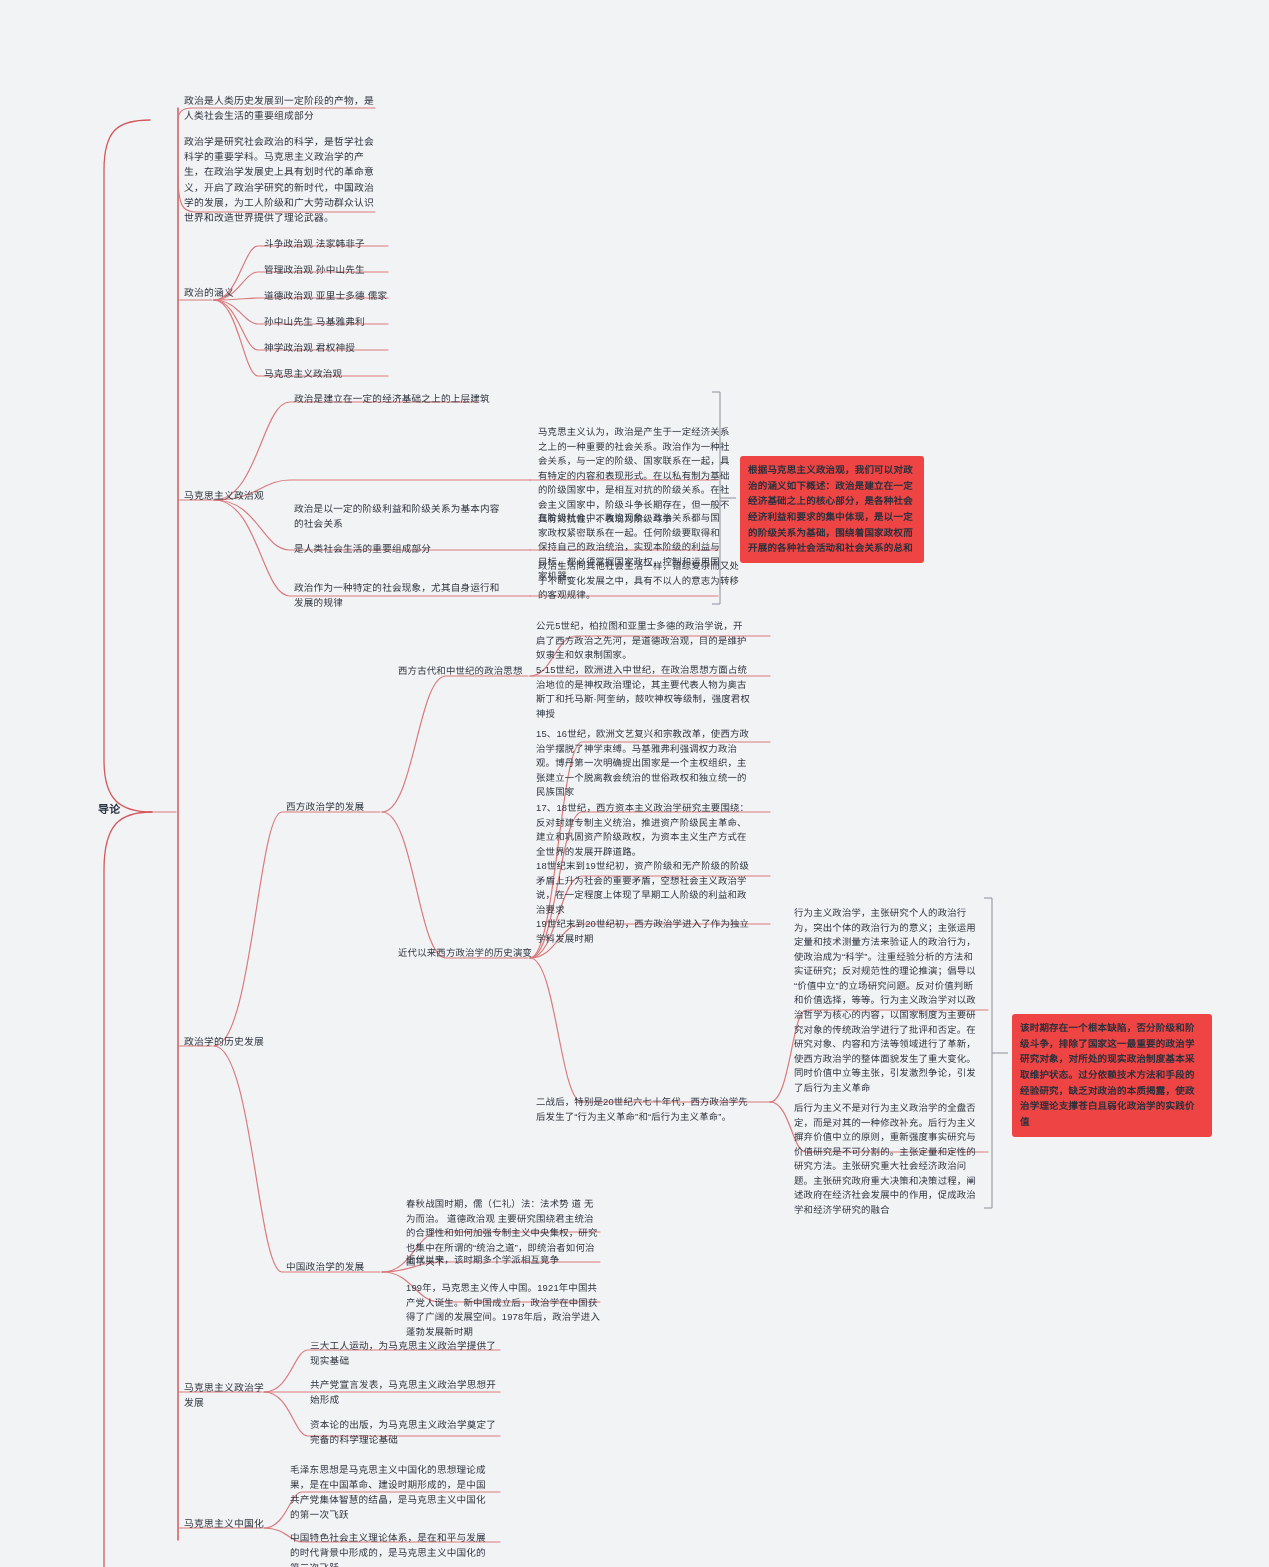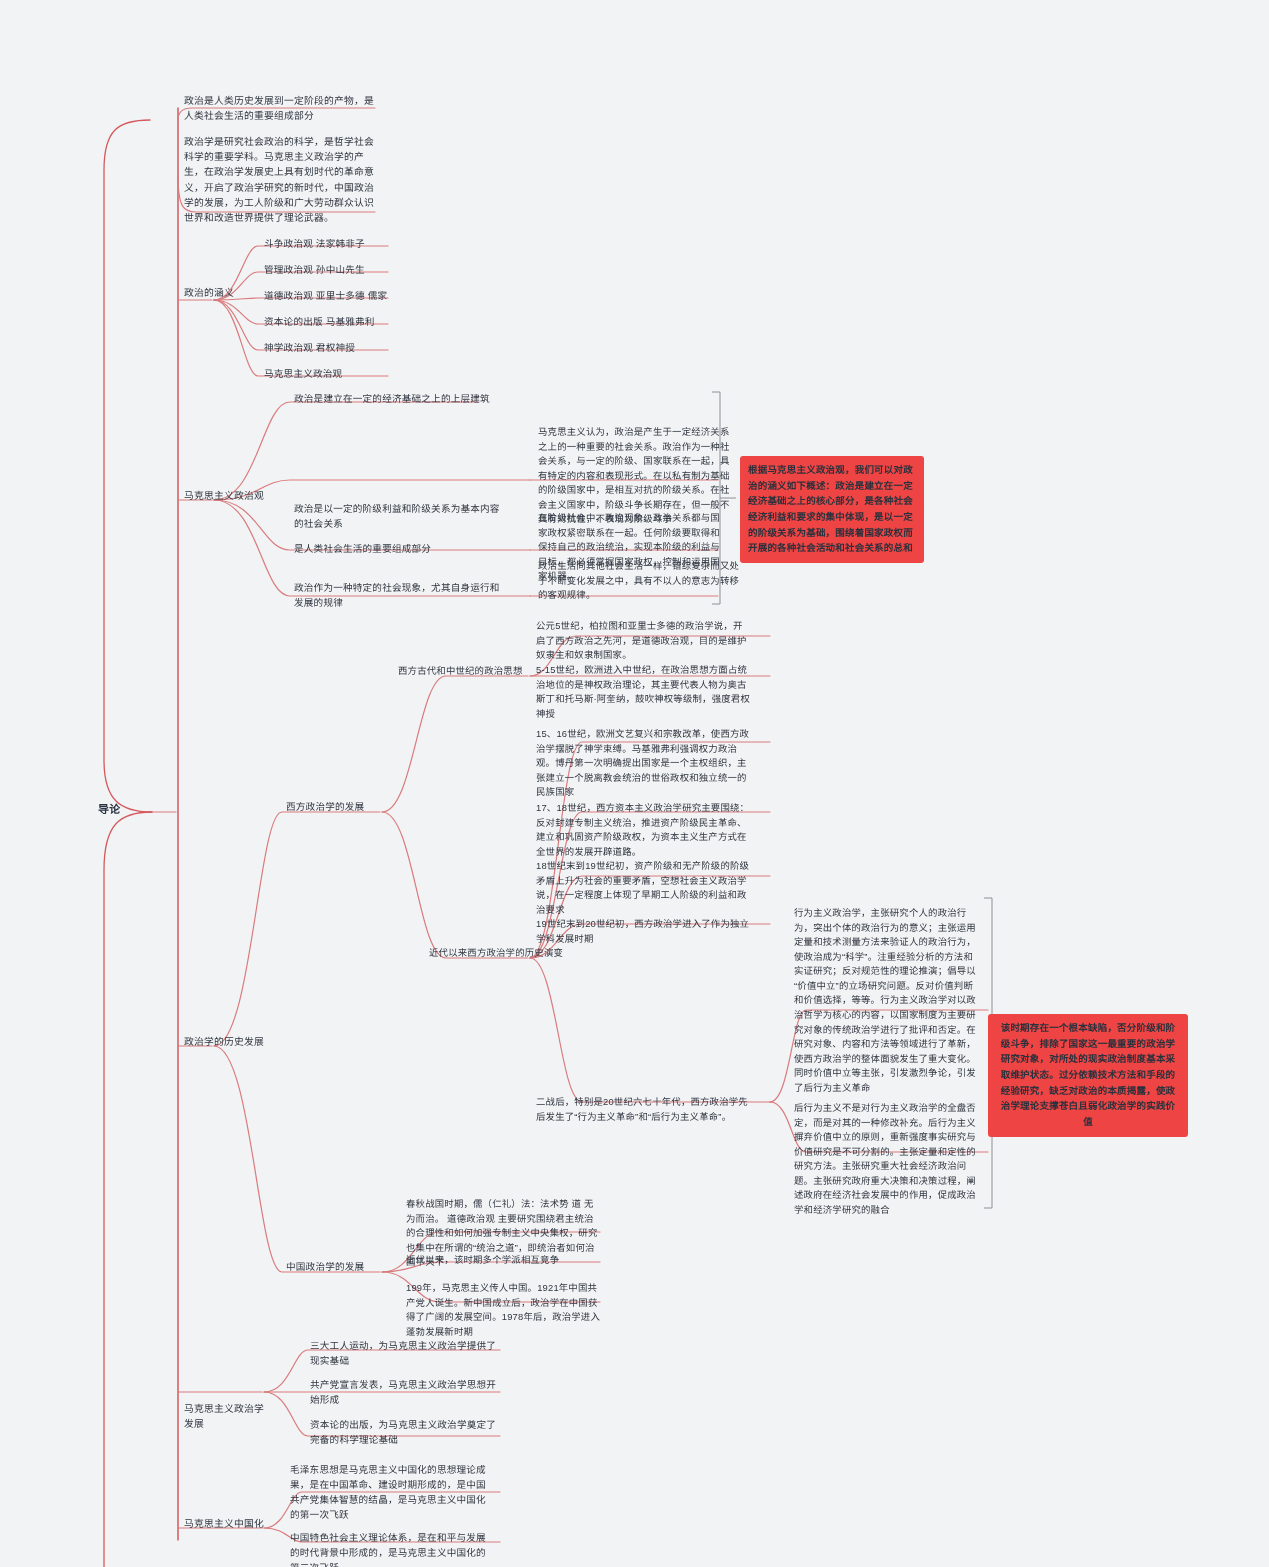--- a/index.html
+++ b/index.html
@@ -131,21 +131,21 @@
 
   <div class="node root" style="left:96px;top:800px;width:60px;">导论</div>
 
   <div class="node lvl1" style="left:182px;top:92px;width:200px;">政治是人类历史发展到一定阶段的产物，是人类社会生活的重要组成部分</div>
   <div class="node lvl1" style="left:182px;top:133px;width:200px;">政治学是研究社会政治的科学，是哲学社会科学的重要学科。马克思主义政治学的产生，在政治学发展史上具有划时代的革命意义，开启了政治学研究的新时代，中国政治学的发展，为工人阶级和广大劳动群众认识世界和改造世界提供了理论武器。</div>
 
   <div class="node lvl1" style="left:182px;top:284px;width:90px;">政治的涵义</div>
   <div class="node lvl2" style="left:262px;top:236px;width:200px;">斗争政治观 法家韩非子</div>
   <div class="node lvl2" style="left:262px;top:262px;width:200px;">管理政治观 孙中山先生</div>
   <div class="node lvl2" style="left:262px;top:288px;width:210px;">道德政治观 亚里士多德 儒家</div>
-  <div class="node lvl2" style="left:262px;top:314px;width:200px;">资本论的出版 马基雅弗利</div>
+  <div class="node lvl2" style="left:262px;top:314px;width:200px;">孙中山先生 马基雅弗利</div>
   <div class="node lvl2" style="left:262px;top:340px;width:200px;">神学政治观 君权神授</div>
   <div class="node lvl2" style="left:262px;top:366px;width:200px;">马克思主义政治观</div>
 
   <div class="node lvl1" style="left:182px;top:487px;width:110px;">马克思主义政治观</div>
 
   <div class="node lvl2" style="left:292px;top:391px;width:250px;">政治是建立在一定的经济基础之上的上层建筑</div>
 
   <div class="node lvl2" style="left:292px;top:501px;width:210px;">政治是以一定的阶级利益和阶级关系为基本内容的社会关系</div>
   <div class="node lvl3" style="left:536px;top:424px;width:204px;">马克思主义认为，政治是产生于一定经济关系之上的一种重要的社会关系。政治作为一种社会关系，与一定的阶级、国家联系在一起，具有特定的内容和表现形式。在以私有制为基础的阶级国家中，是相互对抗的阶级关系。在社会主义国家中，阶级斗争长期存在，但一般不具有对抗性，不表现为阶级斗争</div>
 
@@ -159,39 +159,39 @@
 
   <div class="node lvl1" style="left:182px;top:1033px;width:110px;">政治学的历史发展</div>
 
   <div class="node lvl2" style="left:284px;top:799px;width:110px;">西方政治学的发展</div>
 
   <div class="node lvl3" style="left:396px;top:663px;width:140px;">西方古代和中世纪的政治思想</div>
 
   <div class="node lvl3" style="left:534px;top:618px;width:218px;">公元5世纪，柏拉图和亚里士多德的政治学说，开启了西方政治之先河，是道德政治观，目的是维护奴隶主和奴隶制国家。</div>
   <div class="node lvl3" style="left:534px;top:662px;width:218px;">5-15世纪，欧洲进入中世纪，在政治思想方面占统治地位的是神权政治理论，其主要代表人物为奥古斯丁和托马斯·阿奎纳，鼓吹神权等级制，强度君权神授</div>
 
-  <div class="node lvl3" style="left:396px;top:945px;width:150px;margin-left:31px;">近代以来西方政治学的历史演变</div>
+  <div class="node lvl3" style="left:396px;top:945px;width:150px;">近代以来西方政治学的历史演变</div>
 
   <div class="node lvl3" style="left:534px;top:726px;width:218px;">15、16世纪，欧洲文艺复兴和宗教改革，使西方政治学摆脱了神学束缚。马基雅弗利强调权力政治观。博丹第一次明确提出国家是一个主权组织，主张建立一个脱离教会统治的世俗政权和独立统一的民族国家</div>
   <div class="node lvl3" style="left:534px;top:800px;width:218px;">17、18世纪，西方资本主义政治学研究主要围绕：反对封建专制主义统治，推进资产阶级民主革命、建立和巩固资产阶级政权，为资本主义生产方式在全世界的发展开辟道路。</div>
   <div class="node lvl3" style="left:534px;top:858px;width:218px;">18世纪末到19世纪初，资产阶级和无产阶级的阶级矛盾上升为社会的重要矛盾，空想社会主义政治学说，在一定程度上体现了早期工人阶级的利益和政治要求</div>
   <div class="node lvl3" style="left:534px;top:916px;width:218px;">19世纪末到20世纪初，西方政治学进入了作为独立学科发展时期</div>
   <div class="node lvl3" style="left:534px;top:1094px;width:218px;">二战后，特别是20世纪六七十年代，西方政治学先后发生了“行为主义革命”和“后行为主义革命”。</div>
 
   <div class="node lvl3" style="left:792px;top:905px;width:192px;">行为主义政治学，主张研究个人的政治行为，突出个体的政治行为的意义；主张运用定量和技术测量方法来验证人的政治行为，使政治成为“科学”。注重经验分析的方法和实证研究；反对规范性的理论推演；倡导以“价值中立”的立场研究问题。反对价值判断和价值选择，等等。行为主义政治学对以政治哲学为核心的内容，以国家制度为主要研究对象的传统政治学进行了批评和否定。在研究对象、内容和方法等领域进行了革新，使西方政治学的整体面貌发生了重大变化。同时价值中立等主张，引发激烈争论，引发了后行为主义革命</div>
   <div class="node lvl3" style="left:792px;top:1100px;width:192px;">后行为主义不是对行为主义政治学的全盘否定，而是对其的一种修改补充。后行为主义摒弃价值中立的原则，重新强度事实研究与价值研究是不可分割的。主张定量和定性的研究方法。主张研究重大社会经济政治问题。主张研究政府重大决策和决策过程，阐述政府在经济社会发展中的作用，促成政治学和经济学研究的融合</div>
 
-  <div class="node summary" style="left:988px;top:1014px;width:200px;text-align:center;">该时期存在一个根本缺陷，否分阶级和阶级斗争，排除了国家这一最重要的政治学研究对象，对所处的现实政治制度基本采取维护状态。过分依赖技术方法和手段的经验研究，缺乏对政治的本质揭露，使政治学理论支撑苍白且弱化政治学的实践价值</div>
+  <div class="node summary" style="left:1012px;top:1014px;width:200px;">该时期存在一个根本缺陷，否分阶级和阶级斗争，排除了国家这一最重要的政治学研究对象，对所处的现实政治制度基本采取维护状态。过分依赖技术方法和手段的经验研究，缺乏对政治的本质揭露，使政治学理论支撑苍白且弱化政治学的实践价值</div>
 
   <div class="node lvl2" style="left:284px;top:1259px;width:110px;">中国政治学的发展</div>
   <div class="node lvl3" style="left:404px;top:1196px;width:198px;">春秋战国时期，儒（仁礼）法：法术势 道 无为而治。 道德政治观 主要研究围绕君主统治的合理性和如何加强专制主义中央集权，研究也集中在所谓的“统治之道”，即统治者如何治国平天下</div>
   <div class="node lvl3" style="left:404px;top:1252px;width:198px;">近代以来，该时期多个学派相互竞争</div>
   <div class="node lvl3" style="left:404px;top:1280px;width:198px;">199年，马克思主义传人中国。1921年中国共产党人诞生。新中国成立后，政治学在中国获得了广阔的发展空间。1978年后，政治学进入蓬勃发展新时期</div>
 
-  <div class="node lvl1" style="left:182px;top:1379px;width:90px;margin-top:21px;">马克思主义政治学发展</div>
+  <div class="node lvl1" style="left:182px;top:1379px;width:90px;">马克思主义政治学发展</div>
   <div class="node lvl2" style="left:308px;top:1338px;width:192px;">三大工人运动，为马克思主义政治学提供了现实基础</div>
   <div class="node lvl2" style="left:308px;top:1377px;width:192px;">共产党宣言发表，马克思主义政治学思想开始形成</div>
   <div class="node lvl2" style="left:308px;top:1417px;width:192px;">资本论的出版，为马克思主义政治学奠定了完备的科学理论基础</div>
 
   <div class="node lvl1" style="left:182px;top:1515px;width:90px;">马克思主义中国化</div>
   <div class="node lvl2" style="left:288px;top:1462px;width:200px;">毛泽东思想是马克思主义中国化的思想理论成果，是在中国革命、建设时期形成的，是中国共产党集体智慧的结晶，是马克思主义中国化的第一次飞跃</div>
   <div class="node lvl2" style="left:288px;top:1530px;width:200px;">中国特色社会主义理论体系，是在和平与发展的时代背景中形成的，是马克思主义中国化的第二次飞跃</div>
 
 </div>
 

